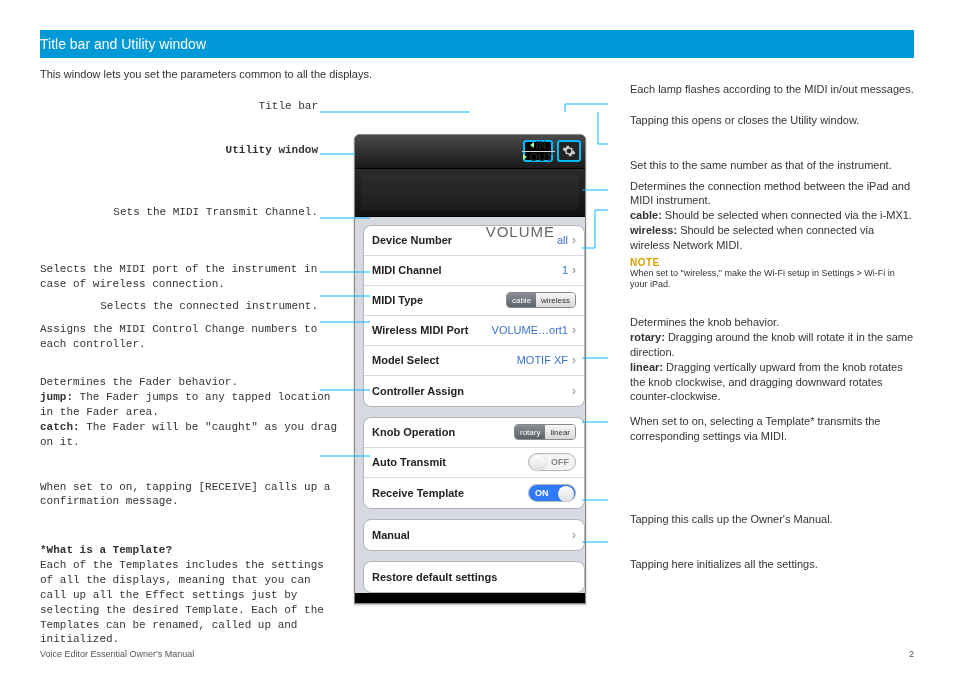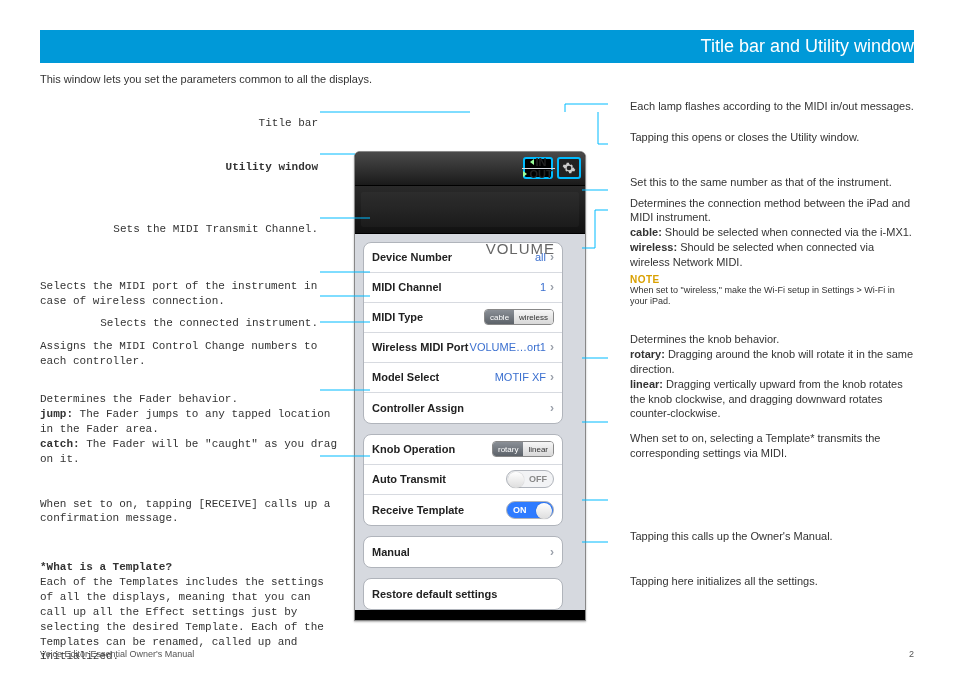--- a/index.html
+++ b/index.html
@@ -1,19 +1,19 @@
 <!DOCTYPE html>
 <html><head>
 <meta charset="utf-8">
 <style>
   * { box-sizing: border-box; margin: 0; padding: 0; }
   body { font-family: Helvetica, Arial, sans-serif; font-size: 11px; color: #333; background: #fff; width: 954px; height: 675px; position: relative; }
   .page { position: absolute; inset: 0; padding: 30px 40px 20px 40px; }
-  .title-banner { background: #0099d8; color: #fff; font-size: 18px; font-weight: 400; text-align: right; padding: 6px 0; margin-bottom: 10px; }
-  .intro { font-size: 11px; margin-bottom: 22px; }
+  .title-banner { background: #0099d8; color: #fff; font-size: 14px; font-weight: 400; text-align: left; padding: 6px 0; margin-bottom: 10px; }
+  .intro { font-size: 11px; margin-bottom: 10px; }
   .cols { display: flex; gap: 0; }
   .left-col { width: 300px; display: flex; flex-direction: column; position: relative; font-family: Liberation Mono, monospace; }
   .mid-col { width: 260px; display: flex; align-items: center; justify-content: center; }
   .right-col { flex: 1; display: flex; flex-direction: column; padding-left: 30px; }
   .label-right { text-align: right; font-size: 11px; padding-right: 22px; }
   .bold { font-weight: 700; }
   .para { font-size: 11px; line-height: 1.35; }
   .para b { font-weight: 700; }
   .left-item { margin-bottom: 4px; }
   .note-line { color: #d9a000; font-weight: 700; font-size: 10px; letter-spacing: 0.5px; }
@@ -24,21 +24,21 @@
   .midi-lamp { width: 30px; height: 22px; background: #000; border: 2px solid #0bf; border-radius: 3px; display: flex; flex-direction: column; align-items: center; justify-content: center; font-size: 6px; color: #9f9; line-height: 1; }
   .midi-lamp .row { display: flex; align-items: center; gap: 2px; }
   .midi-lamp .tri { width:0;height:0;border-top:3px solid transparent;border-bottom:3px solid transparent; }
   .midi-lamp .tri.in { border-right:4px solid #9f9; }
   .midi-lamp .tri.out { border-left:4px solid #9f9; }
   .gear-btn { width: 24px; height: 22px; border: 2px solid #0bf; border-radius: 3px; background: #222; display: flex; align-items: center; justify-content: center; }
   .gear-btn svg { width: 14px; height: 14px; }
   .ss-dark-area { height: 48px; background: linear-gradient(#2a2a2a,#111); border-bottom: 1px solid #000; position: relative; }
   .ss-dark-area::after { content:""; position:absolute; top:6px; left:6px; right:6px; bottom:6px; background: rgba(255,255,255,.03); border-radius: 2px; }
   .ss-dark-area .vol-label { position:absolute; right:30px; top:8px; color:#666; font-size:15px; letter-spacing:1px;margin-top:46px; }
-  .ss-list { background: #d6d9df; padding: 8px 22px 0 8px; }
+  .ss-list { background: #d6d9df; padding: 8px 0 0 8px; }
   .group { background: #fff; border: 1px solid #b0b4bb; border-radius: 8px; overflow: hidden; margin-bottom: 10px; }
   .row { display: flex; align-items: center; height: 30px; padding: 0 8px; border-bottom: 1px solid #d7dae0; font-size: 11px; font-weight: 700; color: #222; }
   .row:last-child { border-bottom: none; }
   .row .rlabel { flex: 1; }
   .row .rval { color: #3a6fcf; font-weight: 400; }
   .row .chev { margin-left: 4px; color: #9aa0aa; font-size: 12px; }
   .seg { display: flex; border: 1px solid #888; border-radius: 4px; overflow: hidden; height: 16px; }
   .seg span { font-size: 8px; font-weight: 400; padding: 1px 5px; display: flex; align-items: center; background: linear-gradient(#f6f6f6,#d8d8d8); color: #333; }
   .seg span.active { background: linear-gradient(#8a8f96,#5c6269); color: #fff; }
   .toggle { width: 48px; height: 18px; border-radius: 9px; border: 1px solid #b0b4bb; display: flex; align-items: center; font-size: 9px; font-weight: 700; position: relative; }

